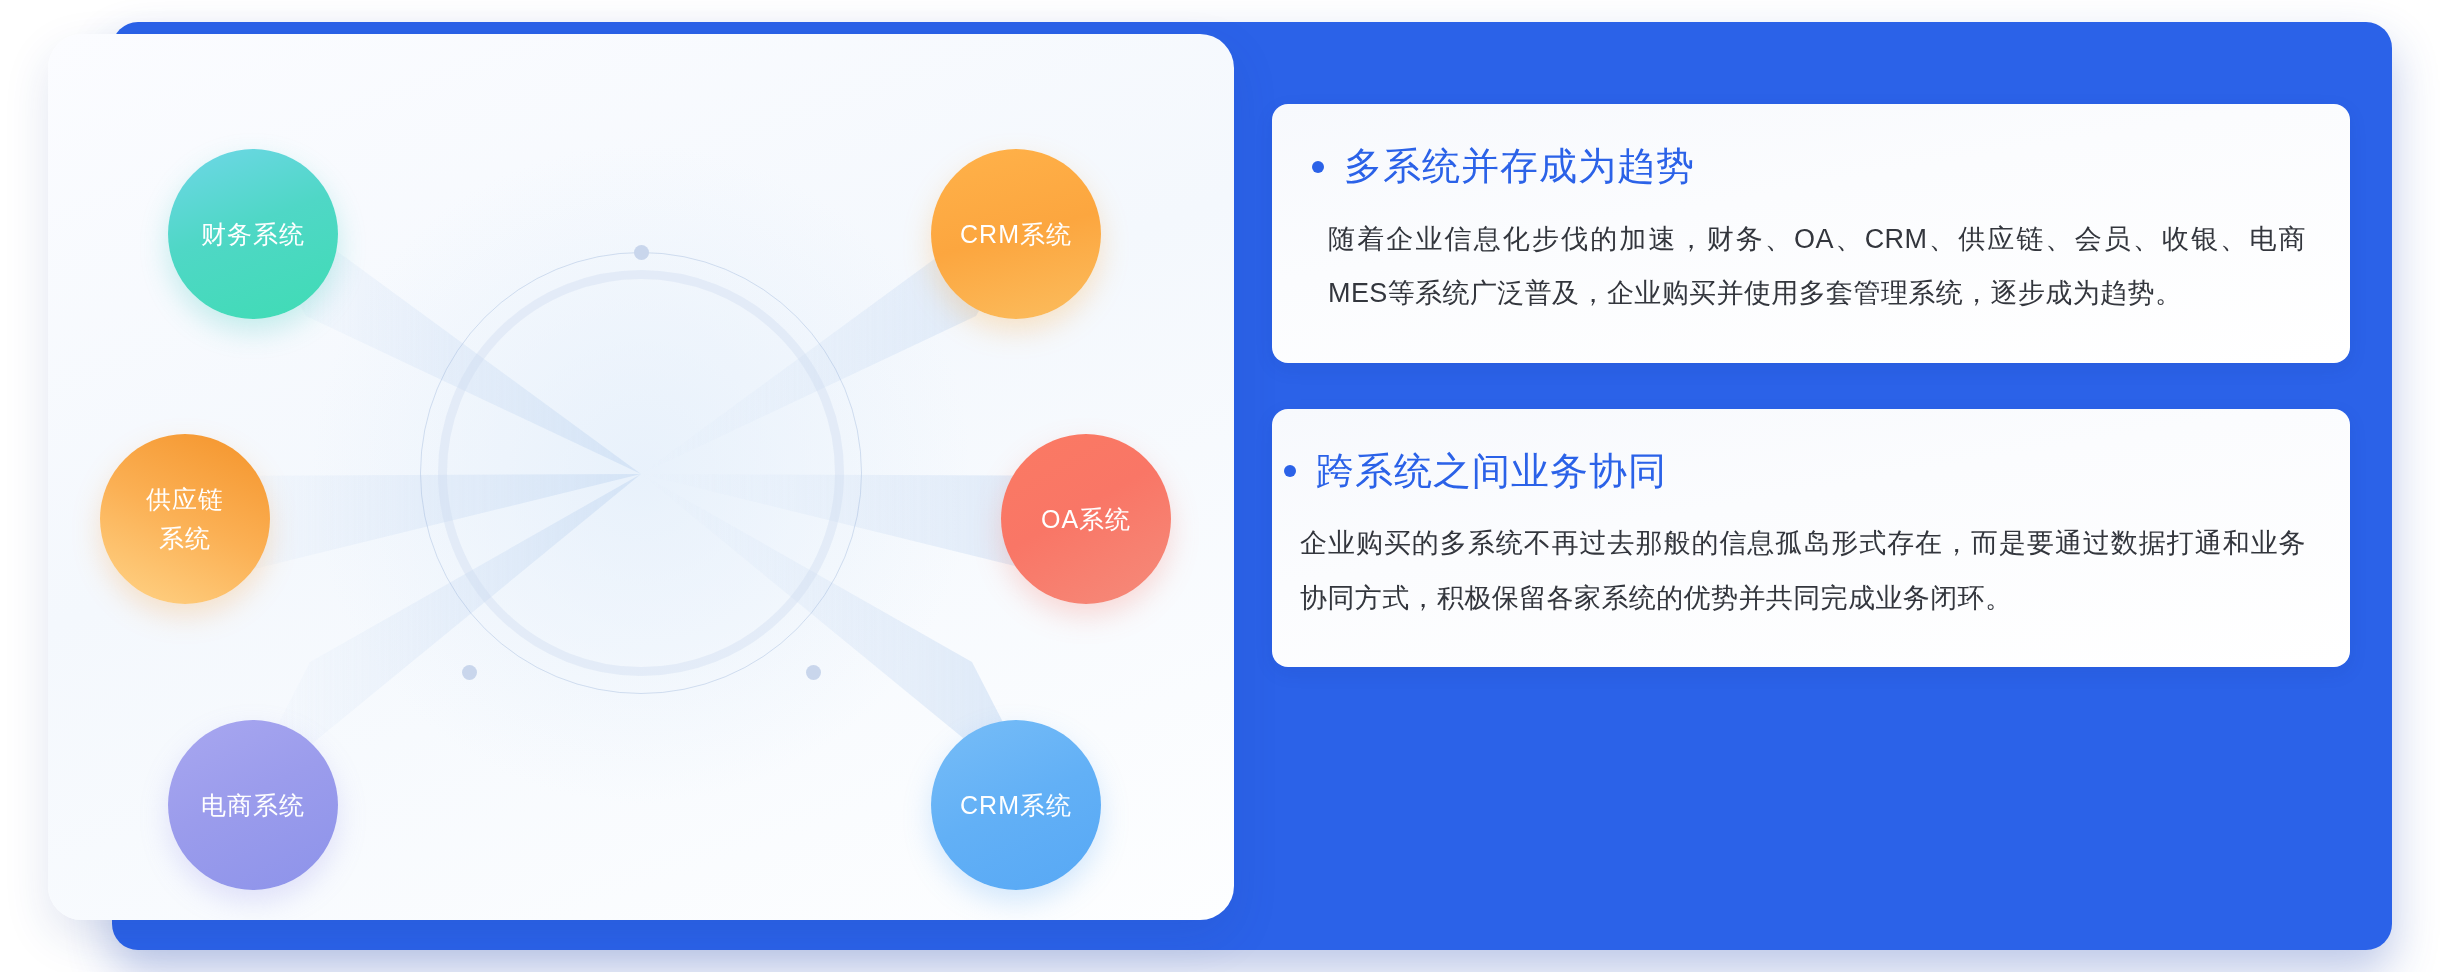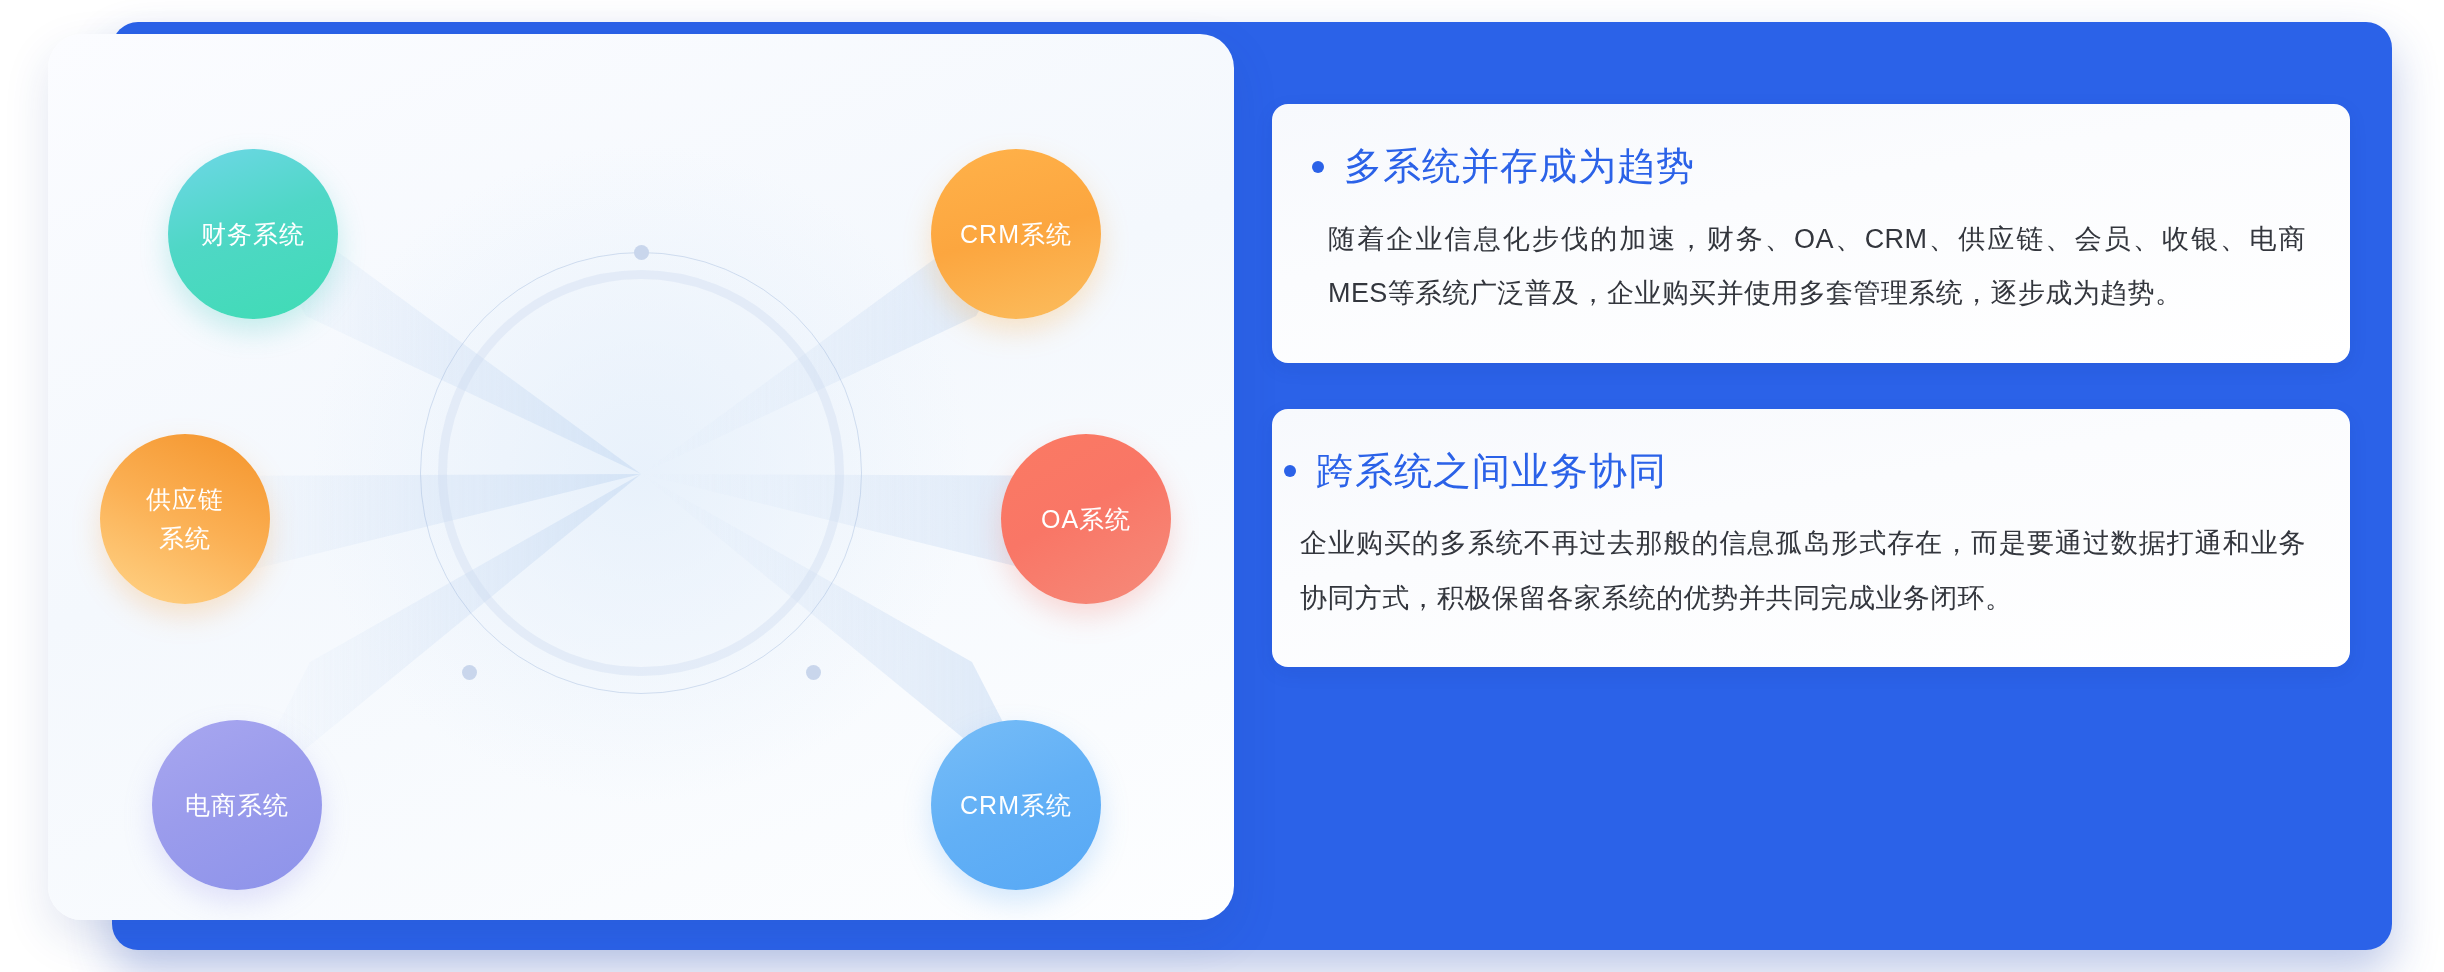--- a/index.html
+++ b/index.html
@@ -145,21 +145,21 @@
     background: linear-gradient(205deg, #f4932a 0%, #fbb054 50%, #ffd488 100%);
     box-shadow: 0 12px 28px rgba(246,160,60,0.26);
   }
   .node-oa {
     left: 953px; top: 400px;
     width: 170px; height: 170px;
     background: linear-gradient(150deg, #fb7a63 0%, #f97666 45%, #f58b7b 100%);
     box-shadow: 0 12px 28px rgba(248,120,100,0.26);
   }
   .node-ecom {
-    left: 104px; top: 686px;
+    left: 120px; top: 686px;
     width: 170px; height: 170px;
     background: linear-gradient(155deg, #a8a7f0 0%, #9b9cec 45%, #8d93ea 100%);
     box-shadow: 0 12px 28px rgba(150,150,235,0.26);
   }
   .node-mes {
     left: 883px; top: 686px;
     width: 170px; height: 170px;
     background: linear-gradient(155deg, #77bdf7 0%, #62b0f6 50%, #57a8f5 100%);
     box-shadow: 0 12px 28px rgba(95,170,245,0.26);
   }

